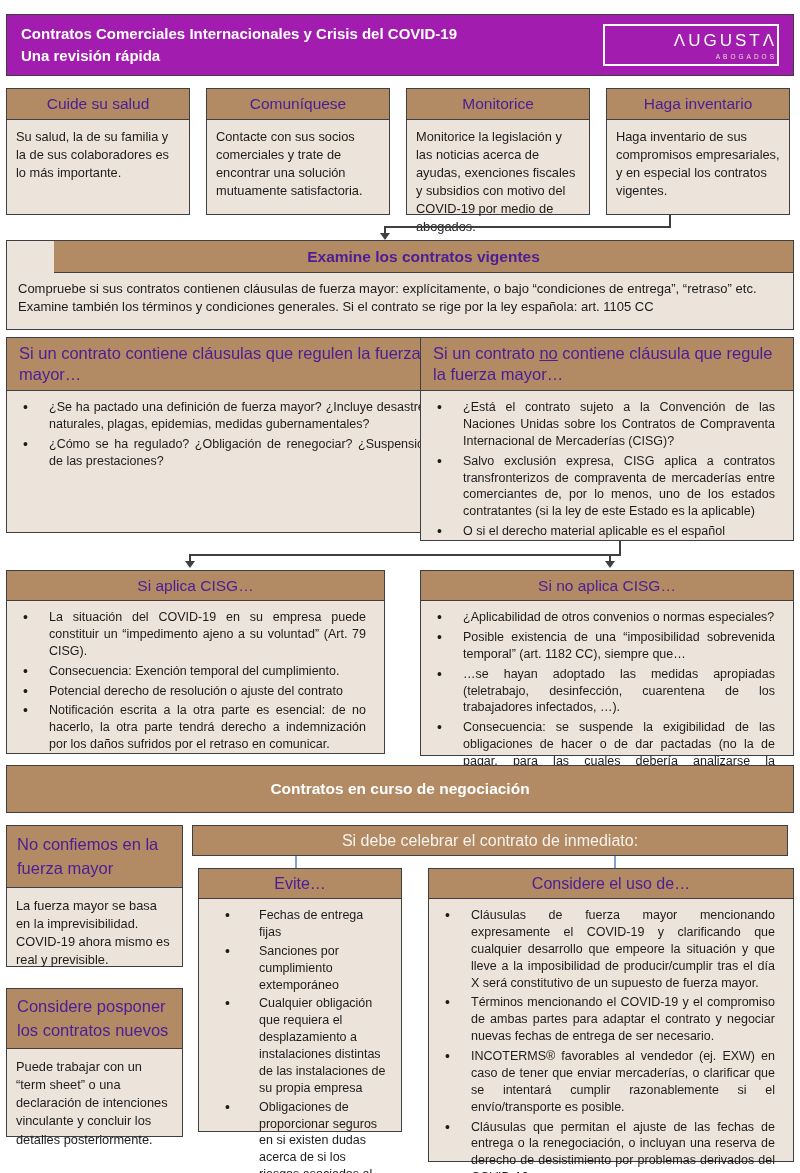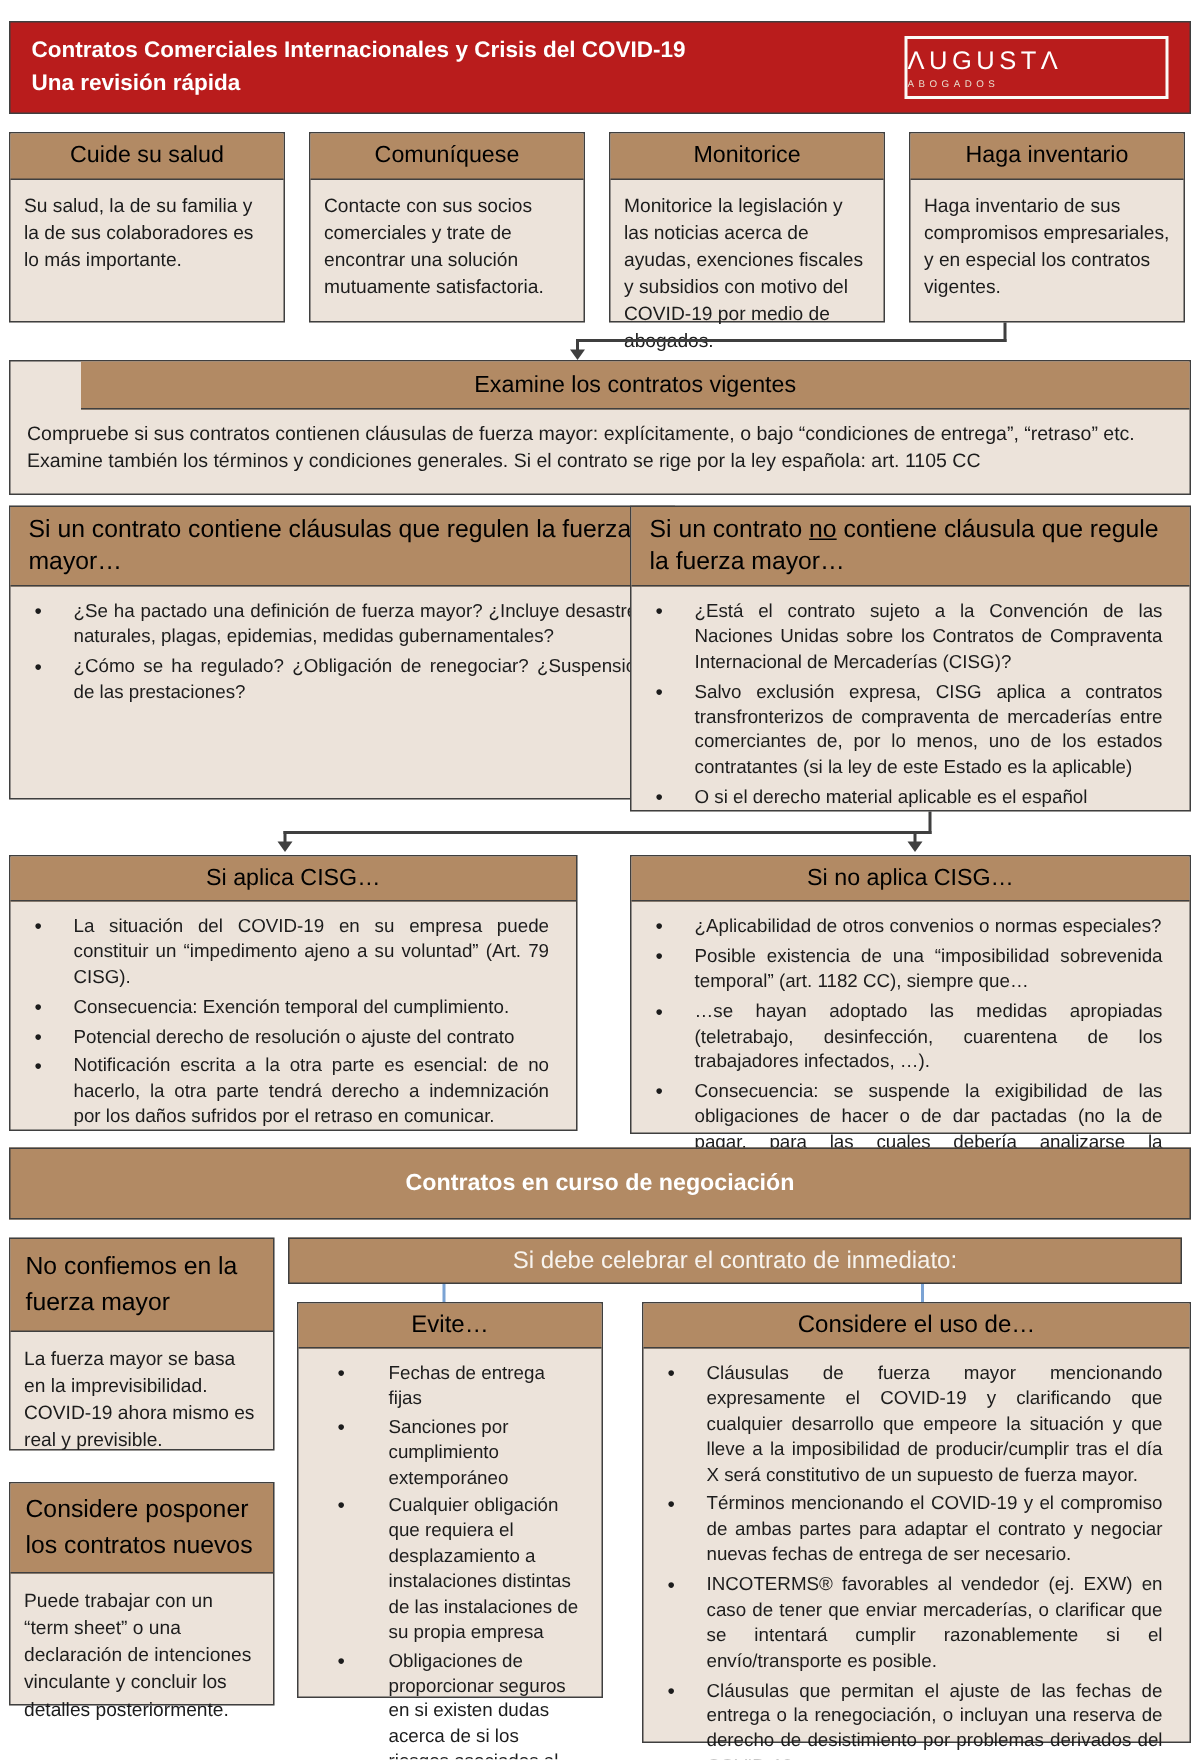--- a/index.html
+++ b/index.html
@@ -9,60 +9,60 @@
     width: 800px;
     height: 1173px;
     background: #ffffff;
     font-family: "Liberation Sans", sans-serif;
     color: #1c1c1c;
     overflow: hidden;
   }
   
   .box { position:absolute; border:1.5px solid #3f3f3f; background:#ece3da; }
   .box-header {
-    background:#b28a64; color:#000000;
+    background:#b28a64; color:#4c1d95;
     border-bottom:1.5px solid #3f3f3f;
     display:flex; align-items:center; justify-content:center;
     text-align:center; line-height:1.25;
   }
   .box-header.left { justify-content:flex-start; text-align:left; padding:4px 10px; }
   .box-body { padding:8px 9px; font-size:12.5px; line-height:1.34; }
   ul.bullets { list-style:none; padding:8px 10px 6px 0; }
   ul.bullets li { position:relative; padding-left:42px; margin-bottom:3px; font-size:12.5px; line-height:1.35; text-align:justify; padding-right:8px; }
   ul.bullets li::before { content:"\2022"; position:absolute; left:16px; top:-1px; font-size:14px; }
   ul.bullets.narrow li { padding-left:60px; text-align:left; padding-right:4px; }
   ul.bullets.narrow li::before { left:26px; }
   
   .title-bar {
     position:absolute; left:6px; top:14px; width:788px; height:62px;
-    background:#b91c1c; border:1.5px solid #3f3f3f;
+    background:#a21caf; border:1.5px solid #3f3f3f;
     display:flex; align-items:center;
   }
   .title-text { padding-left:14px; color:#ffffff; font-weight:bold; font-size:15px; line-height:1.5; }
   .logo {
     position:absolute; right:14px; top:9px; bottom:9px; width:176px;
     border:2px solid #fbfaf8; display:flex; flex-direction:column;
-    align-items:flex-start; justify-content:center; color:#ffffff;
+    align-items:flex-end; justify-content:center; color:#ffffff;
   }
   .logo-word { font-size:17px; letter-spacing:3px; font-weight:400; }
   .logo-sub { font-size:6.5px; letter-spacing:3px; color:#e8dccd; margin-top:2px; }
   
   .advice-card { top:88px; width:184px; height:127px; }
   .advice-card .box-header { height:31px; font-size:15.5px; }
   .advice-card .box-body { font-size:12.8px; line-height:1.4; }
   .card1{left:6px} .card2{left:206px} .card3{left:406px} .card4{left:606px}
   
   .conn { position:absolute; background:#3f3f3f; }
   .arrow-down { position:absolute; width:0; height:0;
     border-left:5px solid transparent; border-right:5px solid transparent;
     border-top:7px solid #3f3f3f; }
   .conn-blue { position:absolute; width:1.5px; background:#7ba3d4; }
   
   .examine { left:6px; top:240px; width:788px; height:90px; }
-  .examine .box-header { height:32px; font-size:15.5px; font-weight:normal;margin-left:47px; }
+  .examine .box-header { height:32px; font-size:15.5px; font-weight:bold;margin-left:47px; }
   .examine .box-body { font-size:13px; line-height:1.4; padding:7px 11px; }
   
   .clause-left  { left:6px;  top:337px; width:444px; height:196px; }
   .clause-right { left:420px; top:337px; width:374px; height:204px; }
   .clause-left .box-header, .clause-right .box-header { height:53px; font-size:16.5px; padding:4px 12px; }
   .u { text-decoration:underline; }
   
   .cisg-left  { left:6px;  top:570px; width:379px; height:184px; }
   .cisg-right { left:420px; top:570px; width:374px; height:186px; }
   .cisg-left .box-header, .cisg-right .box-header { height:30px; font-size:15.5px; }

